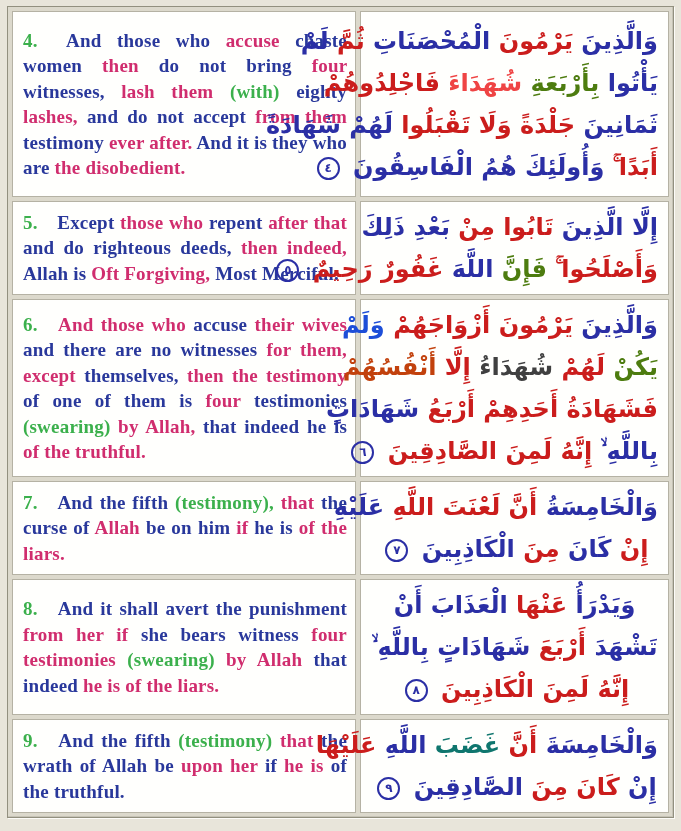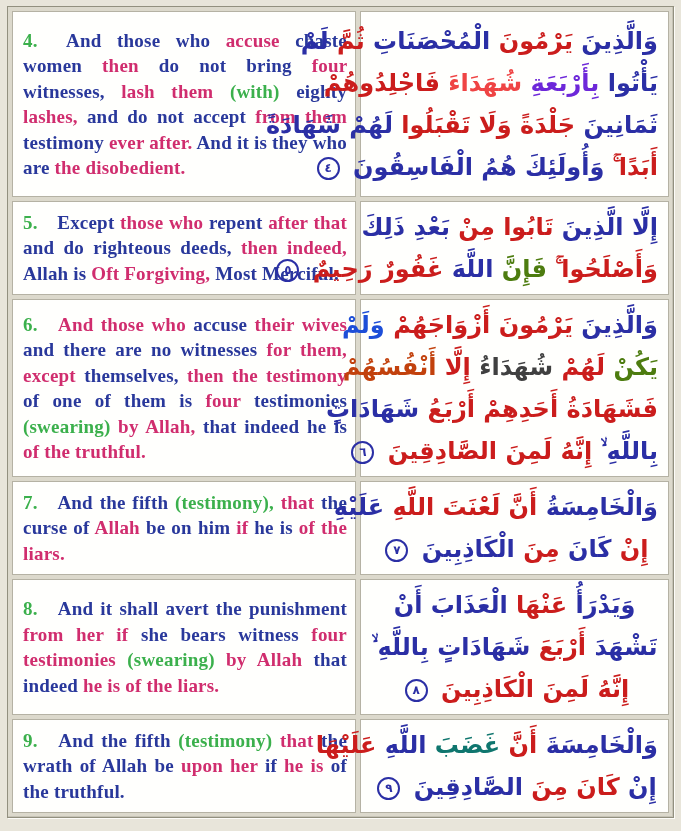--- a/index.html
+++ b/index.html
@@ -76,21 +76,21 @@
 <body>
 
 <div class="page">
   <div class="sheet">
     <table class="qtable">
       <tbody>
   <tr>
     <td class="cell eng"><span class="vnum" style="color: rgb(59, 176, 76);">4.</span> <span style="color: rgb(41, 56, 155);">And those who</span> <span style="color: rgb(208, 45, 110);">accuse</span> <span style="color: rgb(41, 56, 155);">chaste women</span> <span style="color: rgb(208, 45, 110);">then</span> <span style="color: rgb(41, 56, 155);">do not bring</span> <span style="color: rgb(208, 45, 110);">four</span> <span style="color: rgb(41, 56, 155);">witnesses,</span> <span style="color: rgb(208, 45, 110);">lash them</span> <span style="color: rgb(59, 176, 76);">(with)</span> <span style="color: rgb(41, 56, 155);">eighty</span> <span style="color: rgb(208, 45, 110);">lashes,</span> <span style="color: rgb(41, 56, 155);">and do not accept</span> <span style="color: rgb(208, 45, 110);">from them</span> <span style="color: rgb(41, 56, 155);">testimony</span> <span style="color: rgb(208, 45, 110);">ever after.</span> <span style="color: rgb(41, 56, 155);">And it is they who are</span> <span style="color: rgb(208, 45, 110);">the disobedient.</span> </td>
     <td class="cell ar">
               <div class="aline"><span style="color: rgb(43, 47, 165);">وَالَّذِينَ</span> <span style="color: rgb(203, 29, 28);">يَرْمُونَ</span> <span style="color: rgb(43, 47, 165);">الْمُحْصَنَاتِ</span> <span style="color: rgb(203, 29, 28);">ثُمَّ</span> <span style="color: rgb(43, 47, 165);">لَمْ</span> </div>
-              <div class="aline"><span style="color: rgb(43, 47, 165);">يَأْتُوا</span> <span style="color: #6d28d9;">بِأَرْبَعَةِ</span> <span style="color: #ef4444;">شُهَدَاءَ</span> <span style="color: rgb(203, 29, 28);">فَاجْلِدُوهُمْ</span> </div>
+              <div class="aline"><span style="color: rgb(43, 47, 165);">يَأْتُوا</span> <span style="color: #4d7c0f;">بِأَرْبَعَةِ</span> <span style="color: #ef4444;">شُهَدَاءَ</span> <span style="color: rgb(203, 29, 28);">فَاجْلِدُوهُمْ</span> </div>
               <div class="aline"><span style="color: rgb(43, 47, 165);">ثَمَانِينَ</span> <span style="color: rgb(203, 29, 28);">جَلْدَةً</span> <span style="color: rgb(203, 29, 28);">وَلَا</span> <span style="color: rgb(203, 29, 28);">تَقْبَلُوا</span> <span style="color: rgb(43, 47, 165);">لَهُمْ</span> <span style="color: rgb(43, 47, 165);">شَهَادَةً</span> </div>
               <div class="aline"><span style="color: rgb(203, 29, 28);">أَبَدًا ۚ</span> <span style="color: rgb(43, 47, 165);">وَأُولَئِكَ</span> <span style="color: rgb(43, 47, 165);">هُمُ</span> <span style="color: rgb(43, 47, 165);">الْفَاسِقُونَ</span> <span class="vcircle" style="color: rgb(43, 47, 165);">٤</span></div>
             </td>
   </tr>
 
   <tr>
     <td class="cell eng"><span class="vnum" style="color: rgb(59, 176, 76);">5.</span> <span style="color: rgb(41, 56, 155);">Except</span> <span style="color: rgb(208, 45, 110);">those who</span> <span style="color: rgb(41, 56, 155);">repent</span> <span style="color: rgb(208, 45, 110);">after that</span> <span style="color: rgb(41, 56, 155);">and do righteous deeds,</span> <span style="color: rgb(208, 45, 110);">then indeed,</span> <span style="color: rgb(41, 56, 155);">Allah is</span> <span style="color: rgb(208, 45, 110);">Oft Forgiving,</span> <span style="color: rgb(41, 56, 155);">Most Merciful.</span> </td>
     <td class="cell ar">
               <div class="aline"><span style="color: rgb(43, 47, 165);">إِلَّا</span> <span style="color: rgb(43, 47, 165);">الَّذِينَ</span> <span style="color: rgb(203, 29, 28);">تَابُوا</span> <span style="color: rgb(203, 29, 28);">مِنْ</span> <span style="color: rgb(43, 47, 165);">بَعْدِ</span> <span style="color: rgb(43, 47, 165);">ذَلِكَ</span> </div>
               <div class="aline"><span style="color: rgb(203, 29, 28);">وَأَصْلَحُوا ۚ</span> <span style="color: #4d7c0f;">فَإِنَّ</span> <span style="color: rgb(43, 47, 165);">اللَّهَ</span> <span style="color: rgb(203, 29, 28);">غَفُورٌ</span> <span style="color: rgb(203, 29, 28);">رَحِيمٌ</span> <span class="vcircle" style="color: rgb(43, 47, 165);">٥</span></div>

